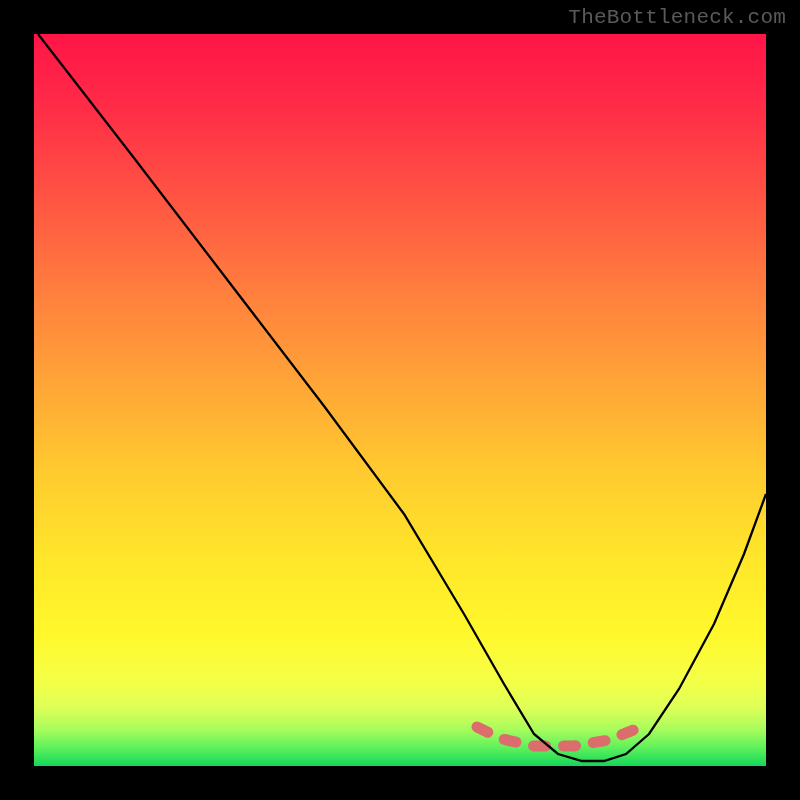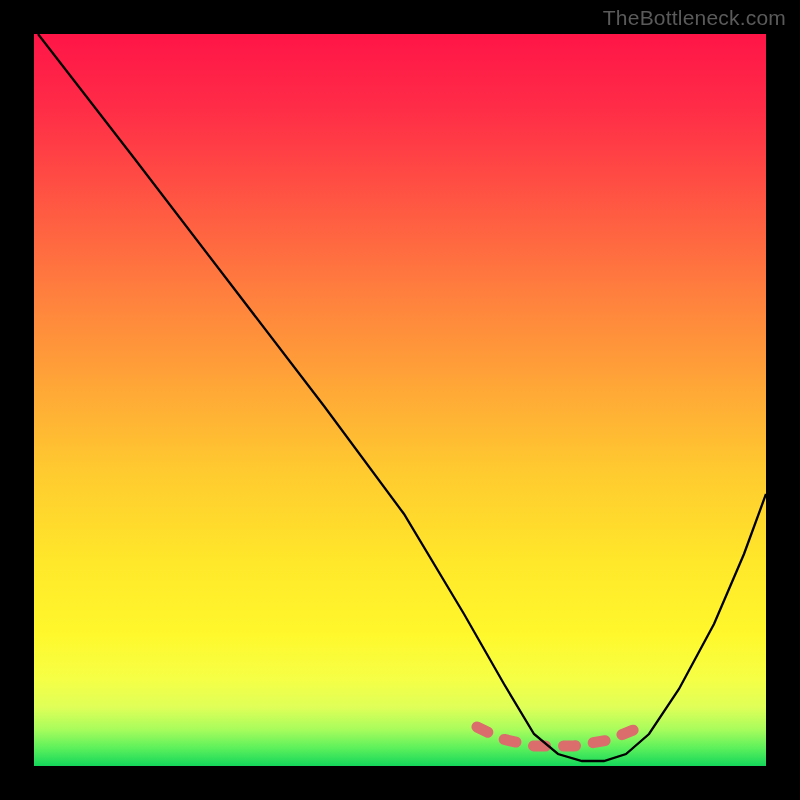--- a/index.html
+++ b/index.html
@@ -9,20 +9,21 @@
       width: 800px;
       height: 800px;
       position: relative;
       font-family: Arial, sans-serif;
     }
     .wrapper {
       width: 800px;
       height: 800px;
       position: relative;
       background: #000;
+      font-family: Liberation Mono, monospace;
     }
     .watermark {
       position: absolute;
       top: 6px;
       right: 14px;
       font-size: 21px;
       color: #5a5a5a;
       font-weight: 500;
       z-index: 3;
       letter-spacing: 0.2px;

